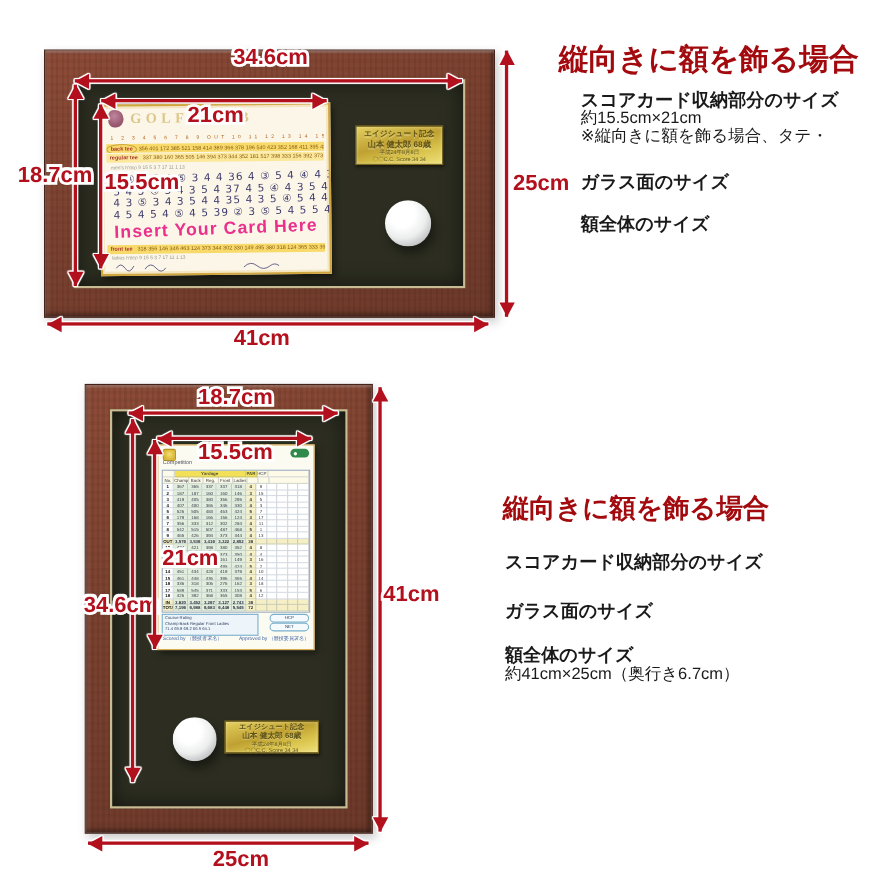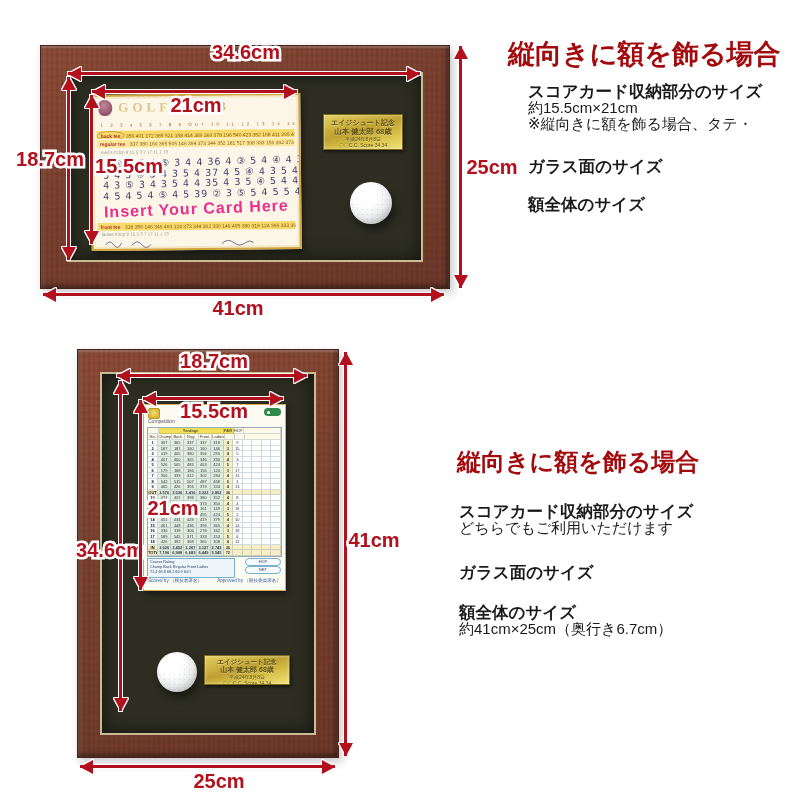--- a/index.html
+++ b/index.html
@@ -566,21 +566,20 @@
   <div class="dim-label" style="left:374px;top:529px;">41cm</div>
 
   <div class="arrow h" style="left:80px;top:765px;width:255px;"></div>
   <div class="dim-label" style="left:219px;top:770px;">25cm</div>
 
   <div class="info info-v" style="left:457px;top:446px;width:320px;">
     <div class="heading">縦向きに額を飾る場合</div>
     <div style="margin-left:2px;">
       <div class="sizeblock" style="margin-top:25px;">
         <div class="t">スコアカード収納部分のサイズ</div>
-        <div class="l">どちらでもご利用いただけます</div>
       </div>
       <div class="sizeblock" style="margin-top:28px;">
         <div class="t">ガラス面のサイズ</div>
       </div>
       <div class="sizeblock" style="margin-top:23px;">
         <div class="t">額全体のサイズ</div>
         <div class="l">約41cm×25cm（奥行き6.7cm）</div>
       </div>
     </div>
   </div>

